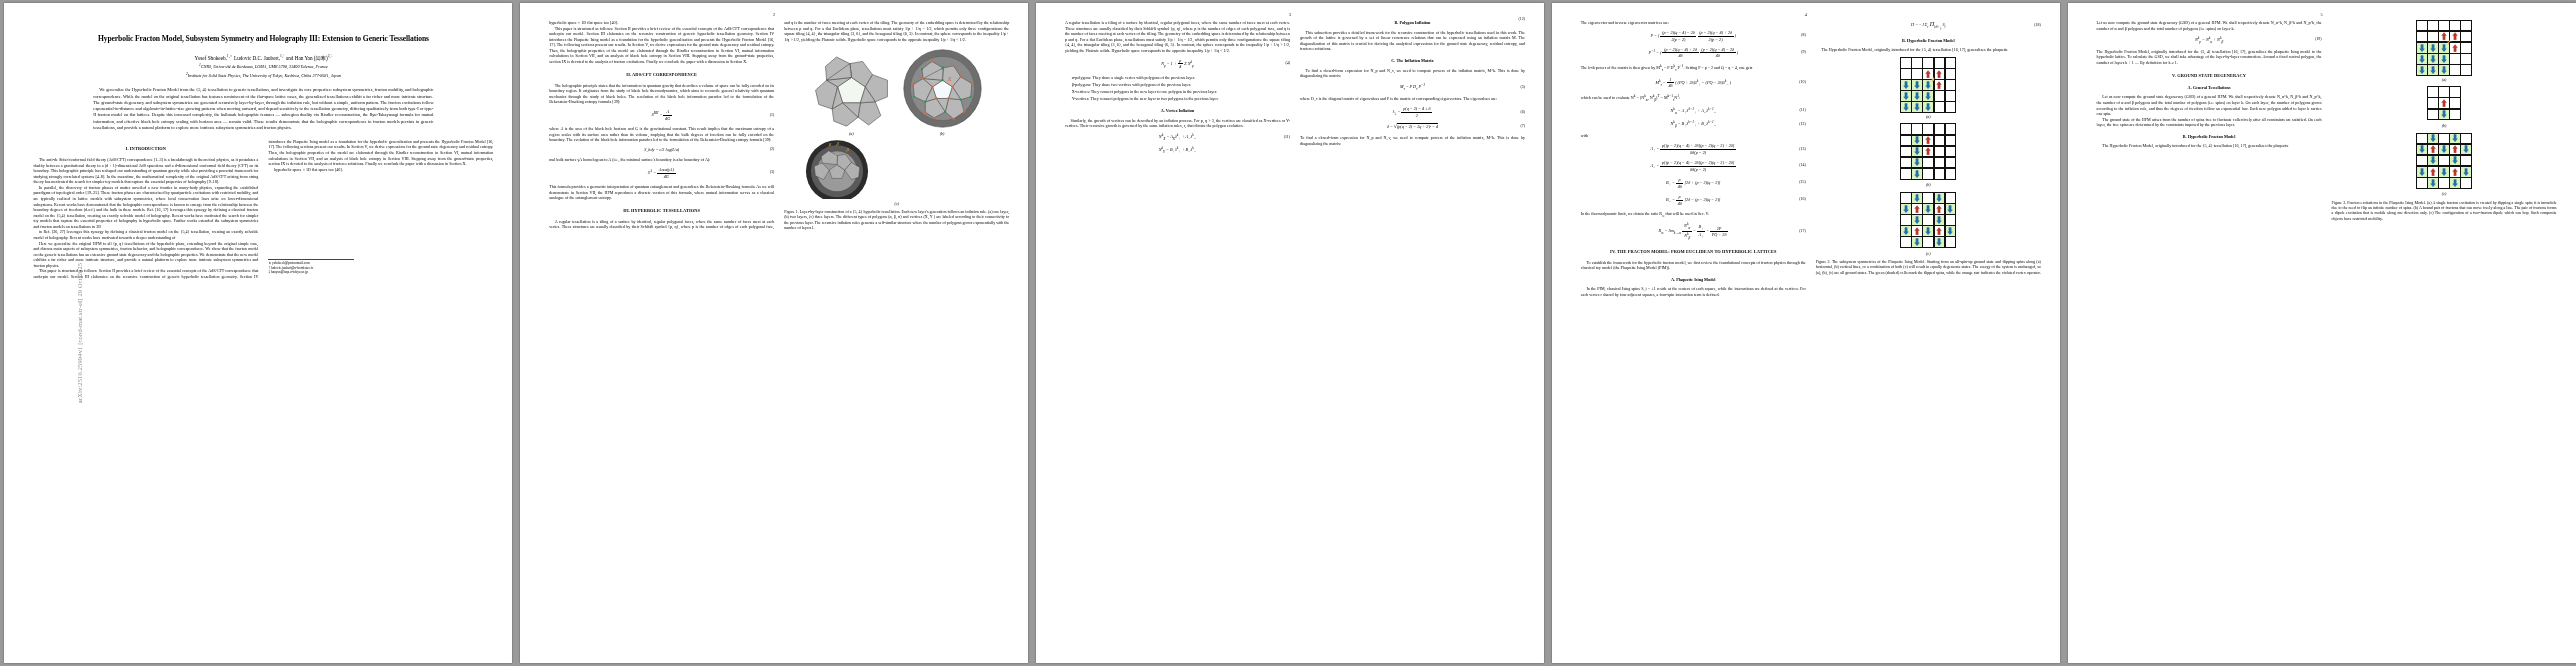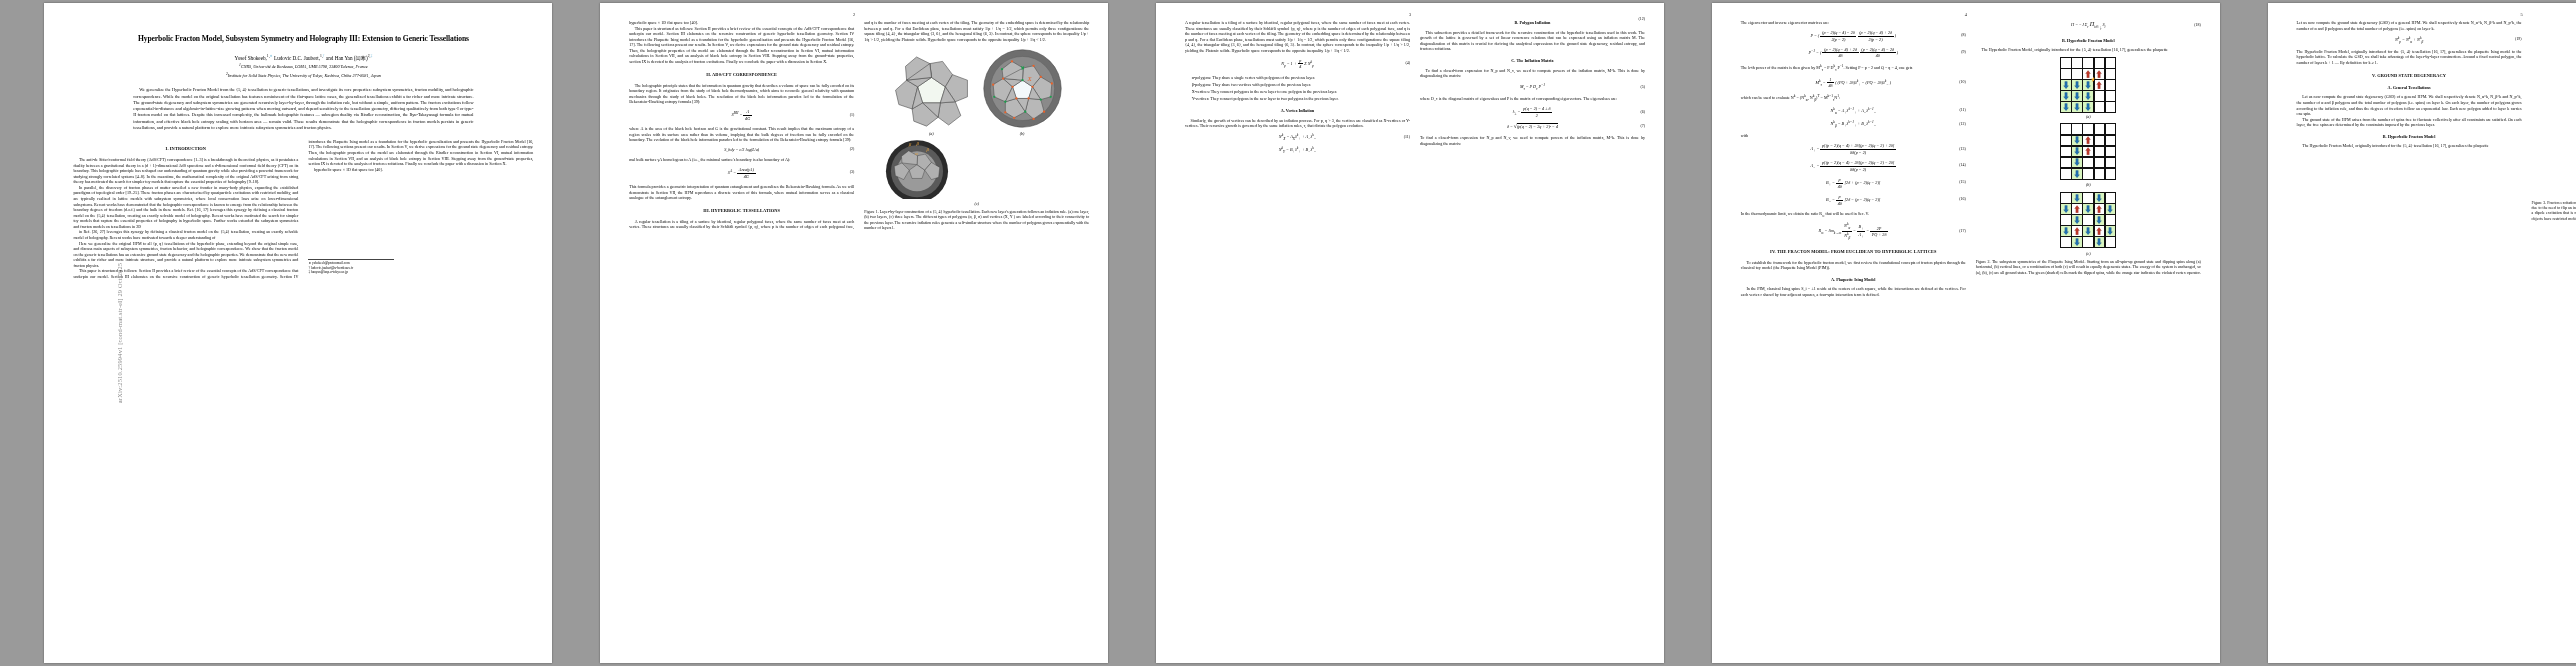--- a/index.html
+++ b/index.html
@@ -18,21 +18,20 @@
     padding: 3.3px 4.4px;
   }
   .page {
     background: #ffffff;
     position: relative;
     width: 508px;
     height: 660px;
     flex: 0 0 508px;
     box-shadow: 0 0 1.7px rgba(0,0,0,.45);
     overflow: hidden;
-    margin-left: 40px;
   }
   .page-inner {
     position: absolute;
     left: 29px; right: 19px; top: 16.7px; bottom: 10px;
   }
   .pageno {
     position: absolute;
     top: 9px; left: 0; right: 0;
     text-align: center;
     font-size: 4.4px;

